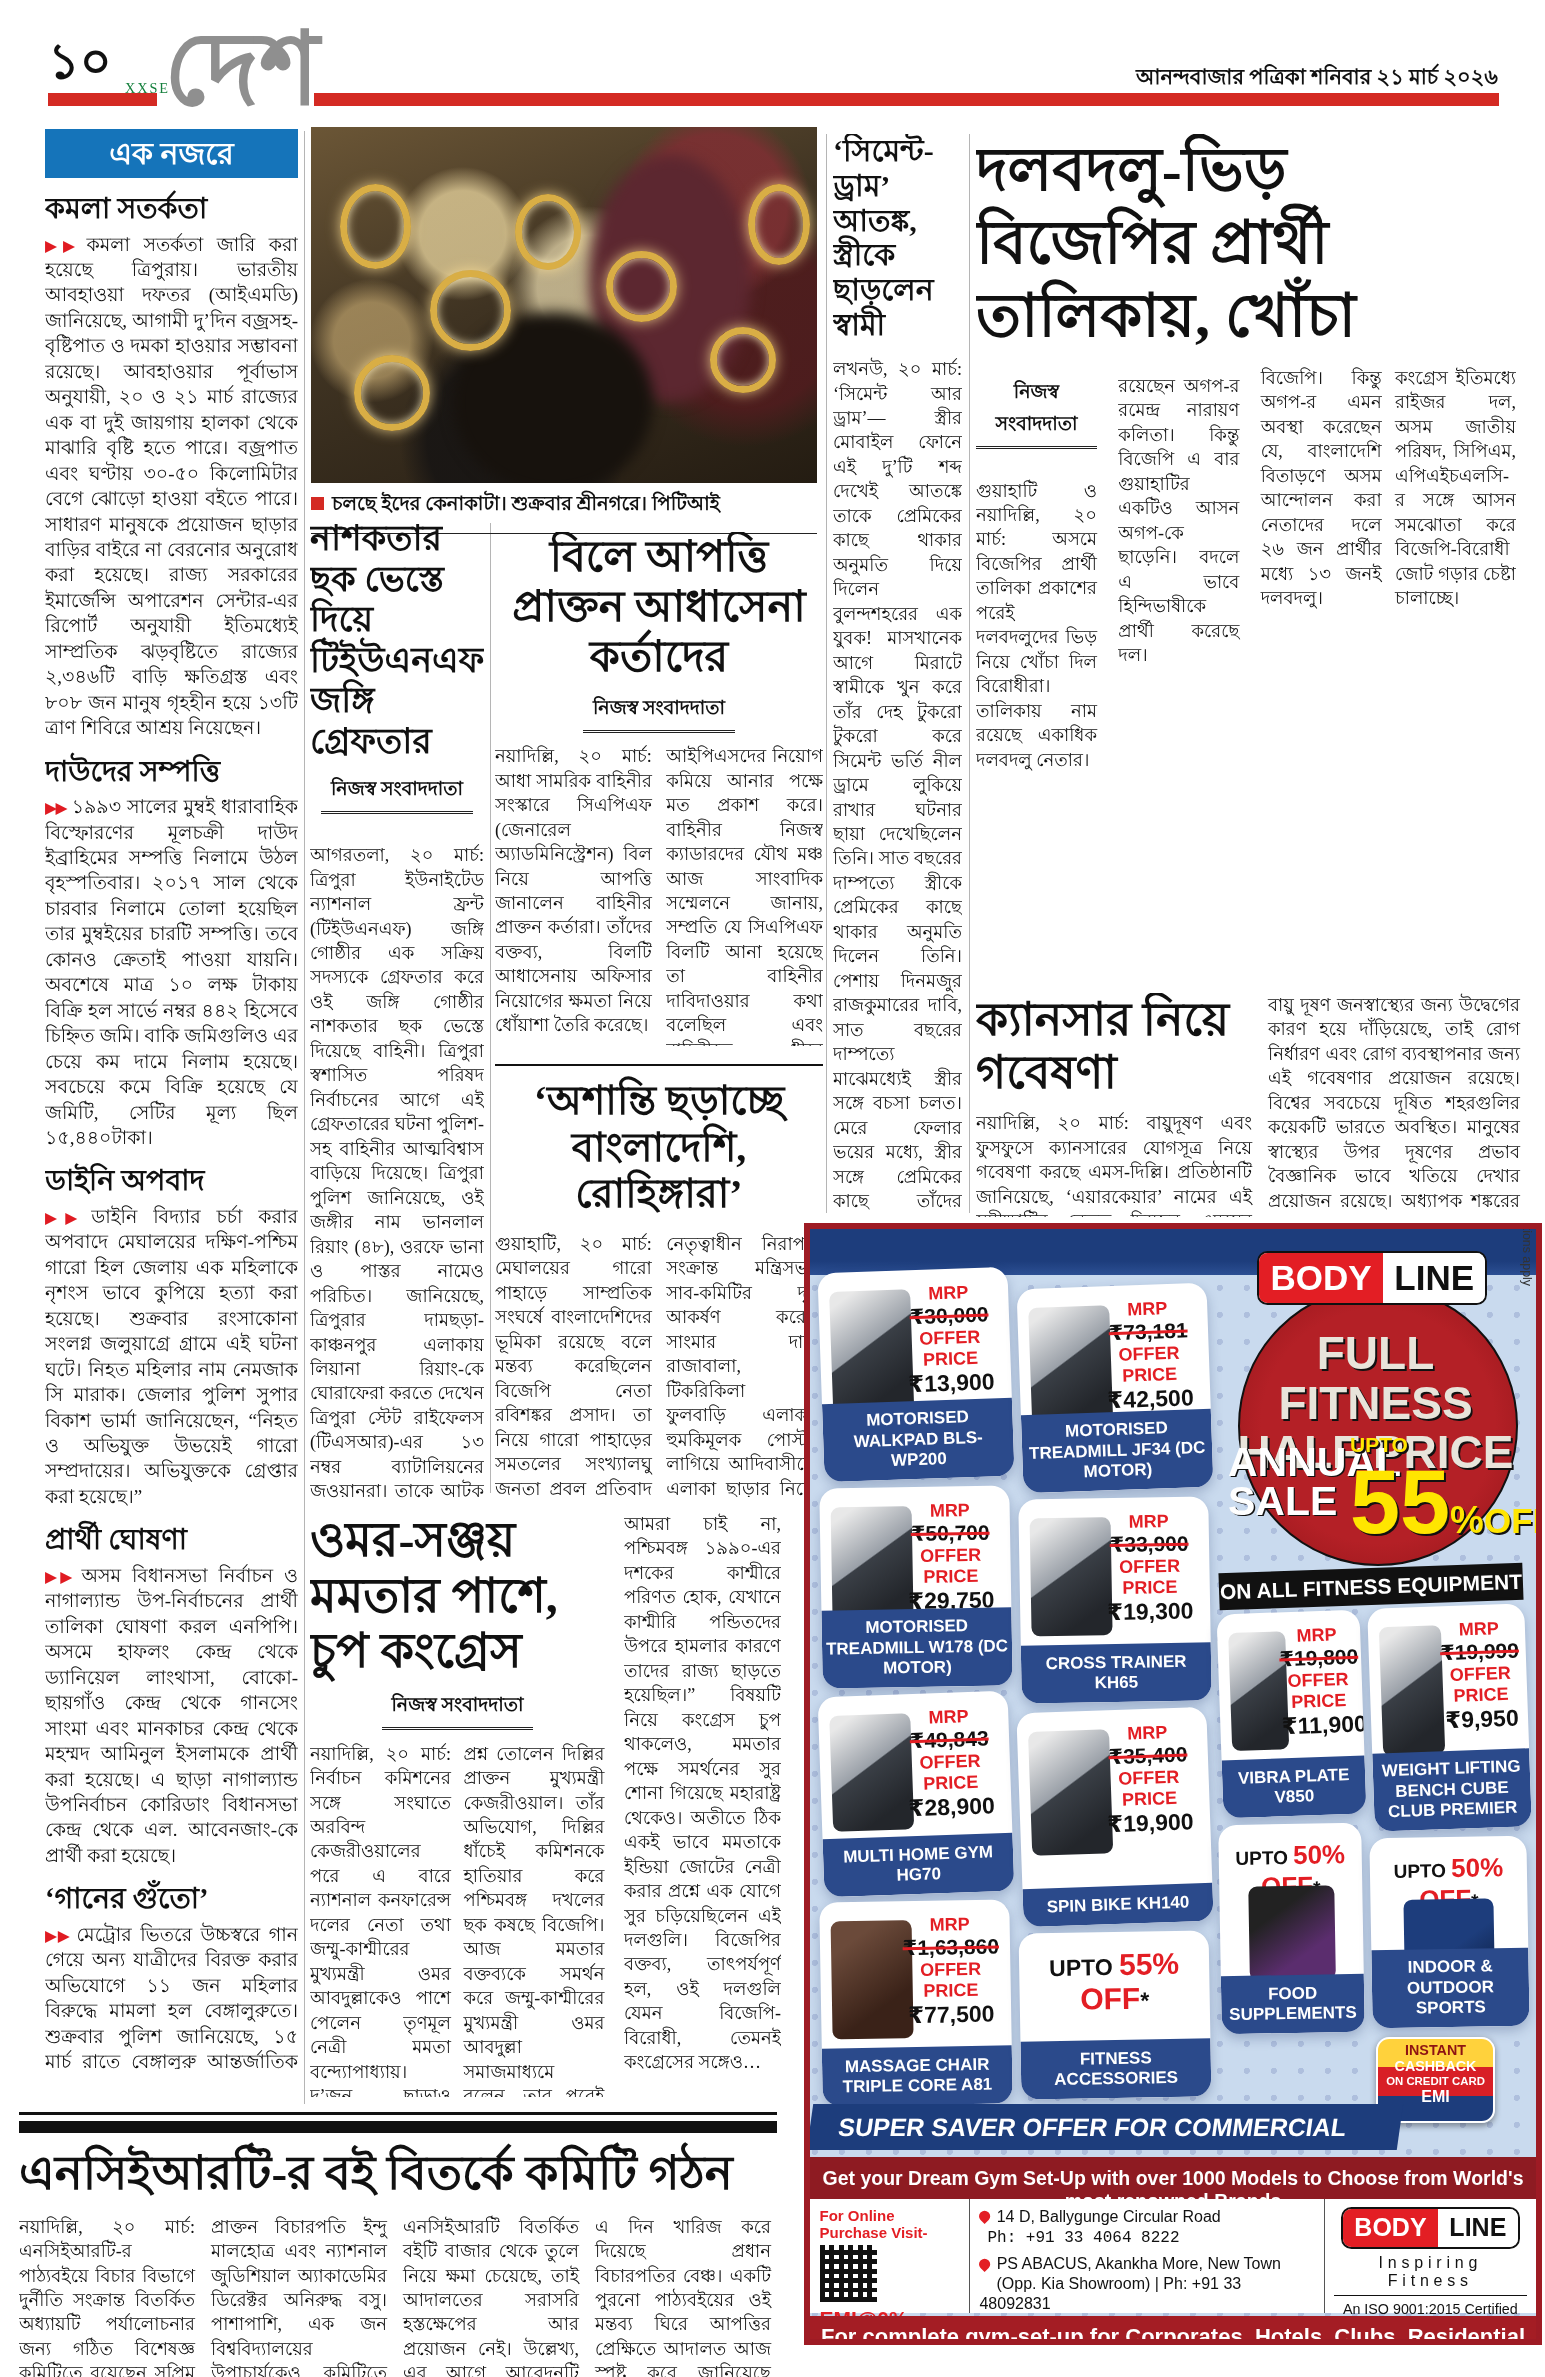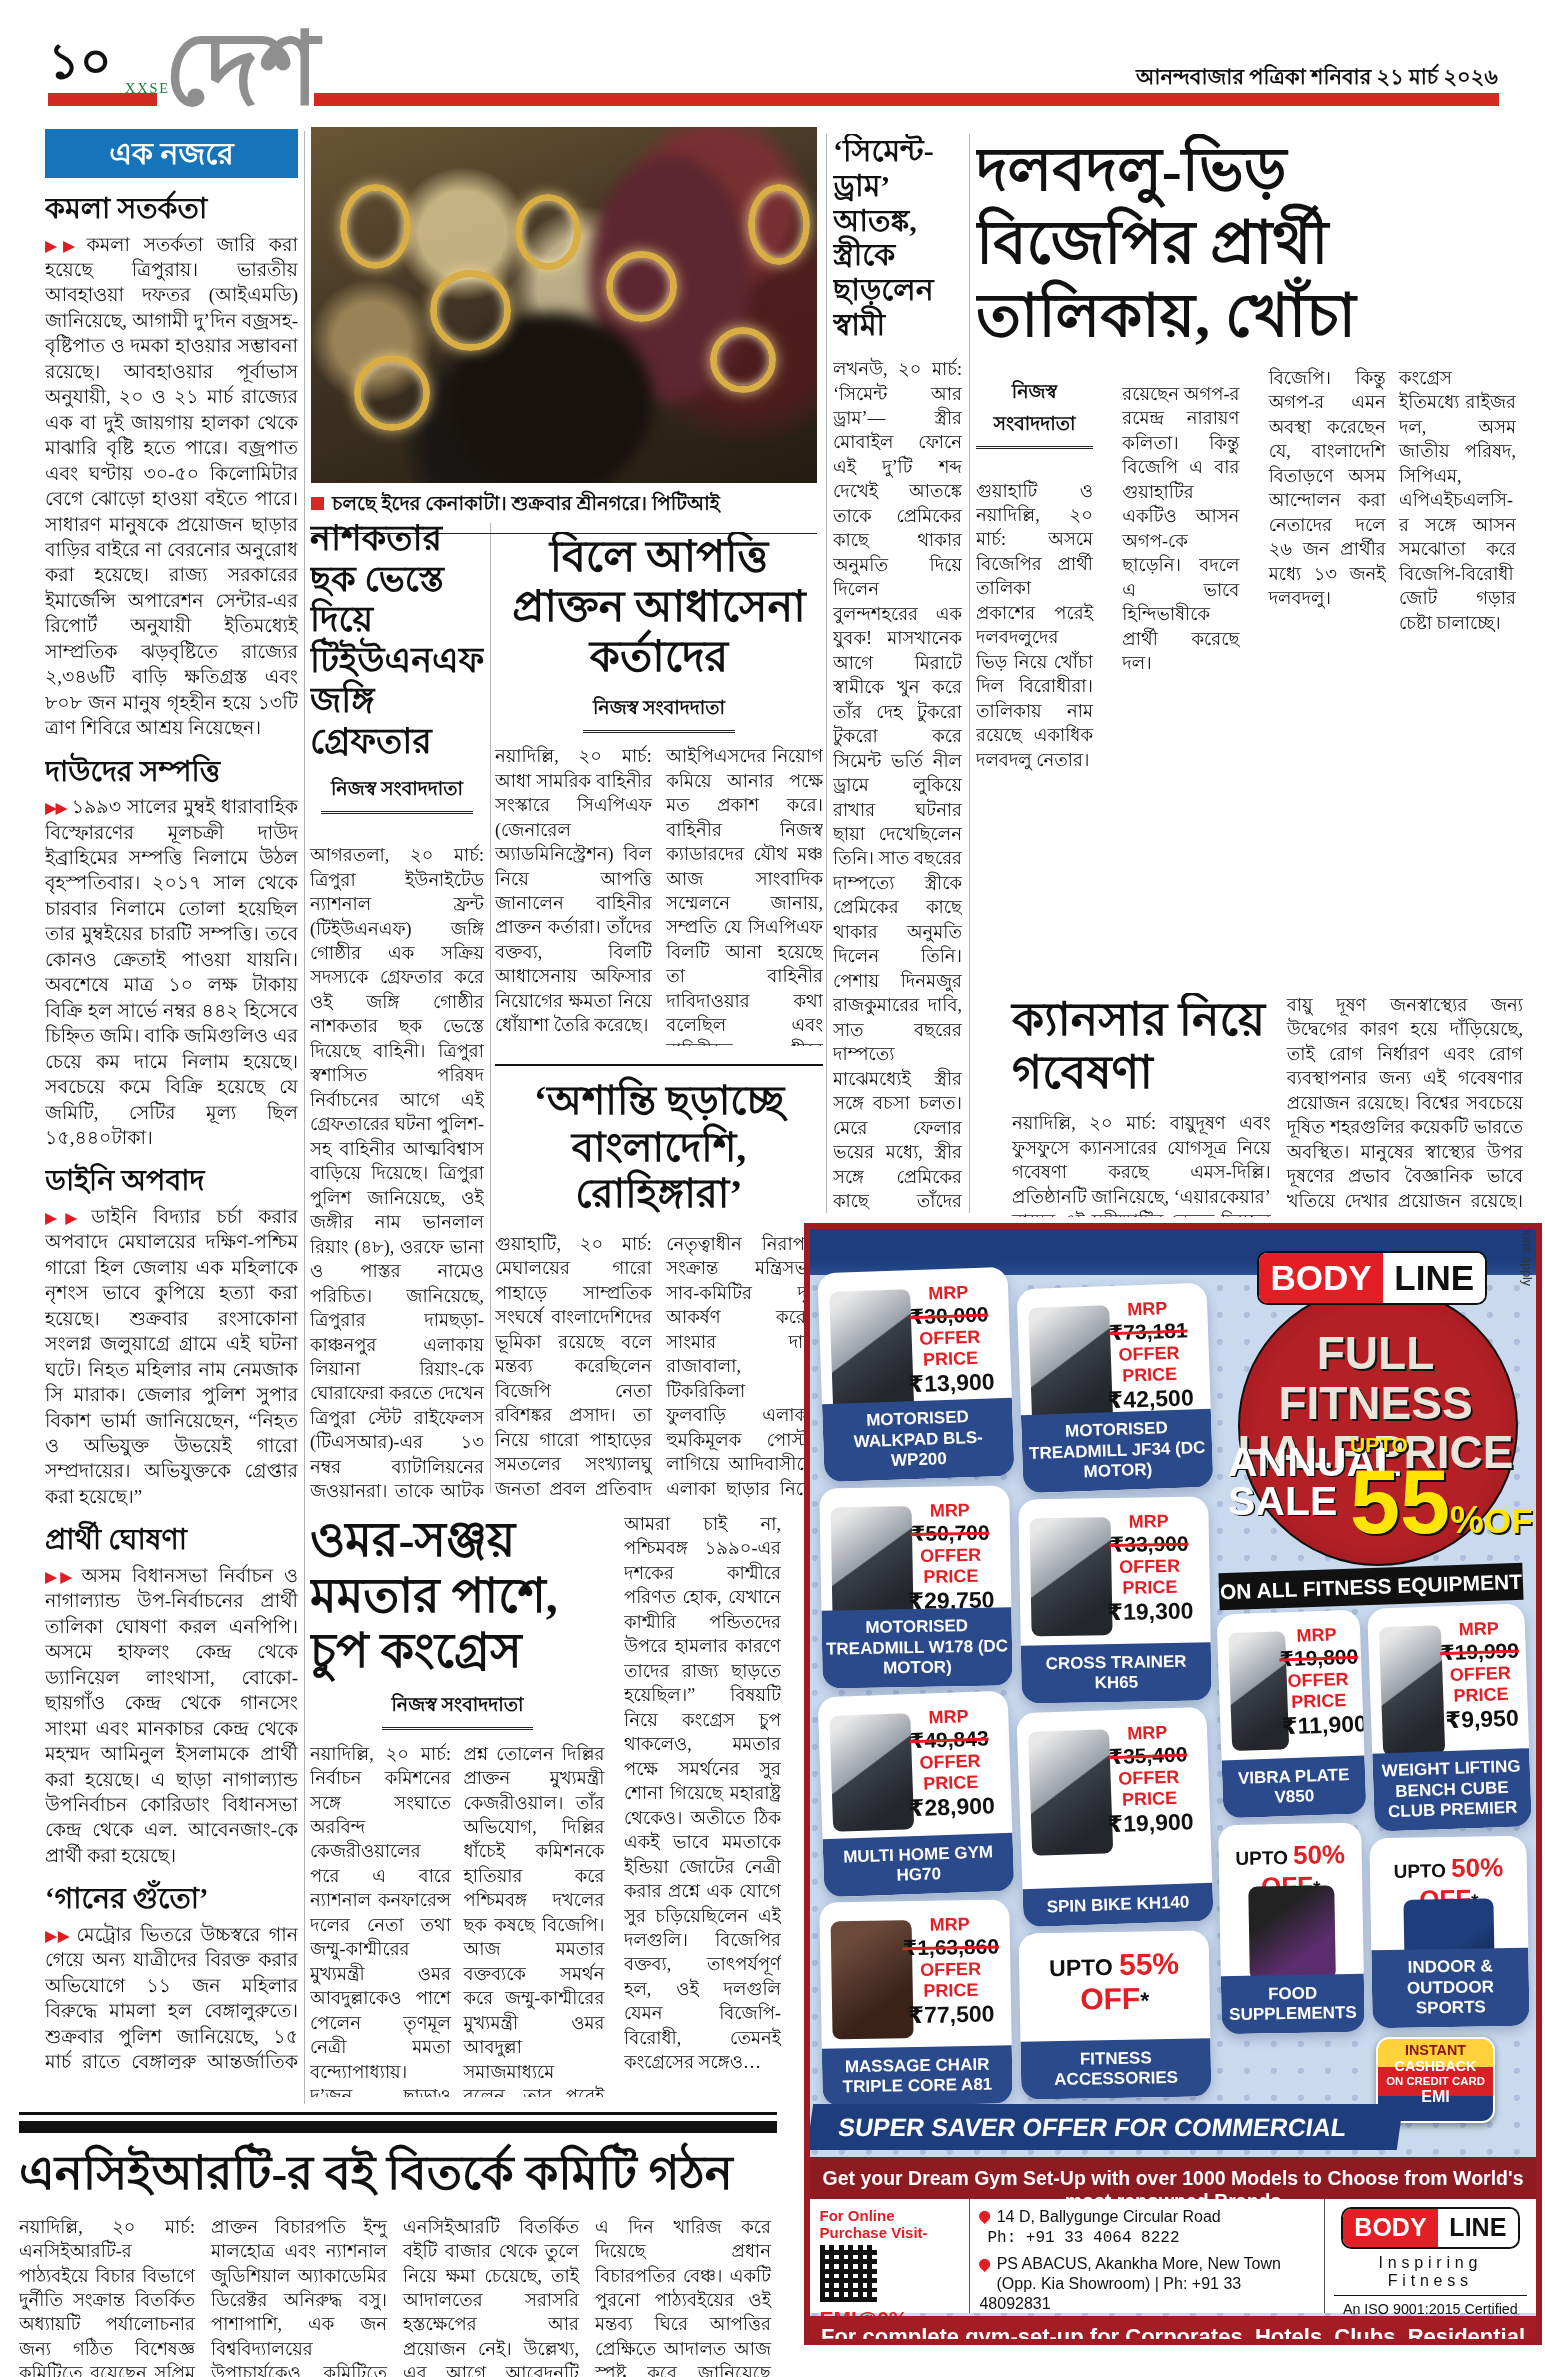--- a/index.html
+++ b/index.html
@@ -213,21 +213,21 @@
   <p class="body-t just" style="margin-top:14.3px;">লখনউ, ২০ মার্চ: ‘সিমেন্ট আর ড্রাম’— স্ত্রীর মোবাইল ফোনে এই দু’টি শব্দ দেখেই আতঙ্কে তাকে প্রেমিকের কাছে থাকার অনুমতি দিয়ে দিলেন বুলন্দশহরের এক যুবক! মাসখানেক আগে মিরাটে স্বামীকে খুন করে তাঁর দেহ টুকরো টুকরো করে সিমেন্ট ভর্তি নীল ড্রামে লুকিয়ে রাখার ঘটনার ছায়া দেখেছিলেন তিনি। সাত বছরের দাম্পত্যে স্ত্রীকে প্রেমিকের কাছে থাকার অনুমতি দিলেন তিনি। পেশায় দিনমজুর রাজকুমারের দাবি, সাত বছরের দাম্পত্যে মাঝেমধ্যেই স্ত্রীর সঙ্গে বচসা চলত। মেরে ফেলার ভয়ের মধ্যে, স্ত্রীর সঙ্গে প্রেমিকের কাছে তাঁদের মেয়েও গত বছর কিছু দিন থাকতে শুরু করে।</p>
 </div>
 
 <div class="abs" id="art-dal">
   <div class="hl">দলবদলু-ভিড় বিজেপির প্রার্থী তালিকায়, খোঁচা</div>
   <div class="colrow" style="margin-top:12.4px;gap:13.3px;">
     <div style="width:125px;">
       <div class="bwrap"><span class="byline">নিজস্ব সংবাদদাতা</span></div>
       <p class="body-t just">গুয়াহাটি ও নয়াদিল্লি, ২০ মার্চ: অসমে বিজেপির প্রার্থী তালিকা প্রকাশের পরেই দলবদলুদের ভিড় নিয়ে খোঁচা দিল বিরোধীরা। তালিকায় নাম রয়েছে একাধিক দলবদলু নেতার।</p>
     </div>
-    <p class="body-t just" style="width:125px;margin:16px;">রয়েছেন অগপ-র রমেন্দ্র নারায়ণ কলিতা। কিন্তু বিজেপি এ বার গুয়াহাটির একটিও আসন অগপ-কে ছাড়েনি। বদলে এ ভাবে হিন্দিভাষীকে প্রার্থী করেছে দল।</p>
+    <p class="body-t just" style="width:125px;margin:8px;">রয়েছেন অগপ-র রমেন্দ্র নারায়ণ কলিতা। কিন্তু বিজেপি এ বার গুয়াহাটির একটিও আসন অগপ-কে ছাড়েনি। বদলে এ ভাবে হিন্দিভাষীকে প্রার্থী করেছে দল।</p>
     <p class="body-t just" style="width:125px;margin:0;">বিজেপি। কিন্তু অগপ-র এমন অবস্থা করেছেন যে, বাংলাদেশি বিতাড়ণে অসম আন্দোলন করা নেতাদের দলে ২৬ জন প্রার্থীর মধ্যে ১৩ জনই দলবদলু।</p>
     <p class="body-t just" style="width:125px;margin:0;">কংগ্রেস ইতিমধ্যে রাইজর দল, অসম জাতীয় পরিষদ, সিপিএম, এপিএইচএলসি-র সঙ্গে আসন সমঝোতা করে বিজেপি-বিরোধী জোট গড়ার চেষ্টা চালাচ্ছে।</p>
   </div>
 </div>
 
 <div class="abs" id="art-nash">
   <div class="hl">নাশকতার ছক ভেস্তে দিয়ে টিইউএনএফ জঙ্গি গ্রেফতার</div>
   <div class="bwrap"><span class="byline">নিজস্ব সংবাদদাতা</span></div>
   <p class="body-t just">আগরতলা, ২০ মার্চ: ত্রিপুরা ইউনাইটেড ন্যাশনাল ফ্রন্ট (টিইউএনএফ) জঙ্গি গোষ্ঠীর এক সক্রিয় সদস্যকে গ্রেফতার করে ওই জঙ্গি গোষ্ঠীর নাশকতার ছক ভেস্তে দিয়েছে বাহিনী। ত্রিপুরা স্বশাসিত পরিষদ নির্বাচনের আগে এই গ্রেফতারের ঘটনা পুলিশ-সহ বাহিনীর আত্মবিশ্বাস বাড়িয়ে দিয়েছে। ত্রিপুরা পুলিশ জানিয়েছে, ওই জঙ্গীর নাম ভানলাল রিয়াং (৪৮), ওরফে ভানা ও পাস্তর নামেও পরিচিত। জানিয়েছে, ত্রিপুরার দামছড়া-কাঞ্চনপুর এলাকায় লিয়ানা রিয়াং-কে ঘোরাফেরা করতে দেখেন ত্রিপুরা স্টেট রাইফেলস (টিএসআর)-এর ১৩ নম্বর ব্যাটালিয়নের জওয়ানরা। তাকে আটক করে তারা। পরে জিজ্ঞাসাবাদ ও তল্লাশি চালিয়ে নাশকতা সংক্রান্ত একাধিক সন্দেহজনক এবং আপত্তিকর সামগ্রী উদ্ধার হয় ভানলালের কাছ থেকে। ২০২৫ সালের ১৪ অগস্ট ওই এলাকা থেকেই বিস্ফোরক সামগ্রী-সহ টিইউএনএফ-এর দুই জঙ্গি ধনঞ্জয় রিয়াং এবং সদাইনন্দ রিয়াং-কে গ্রেফতার করেছিল পুলিশ। ওই মামলাতেও ভানলাল অভিযুক্ত ছিল। তার বিরুদ্ধে ভারতীয় ন্যায় সংহিতা এবং বিস্ফোরক আইনের বিভিন্ন ধারায় মামলা রয়েছে। থানার হাতে তুলে দিয়েছে রাইফেলস। পুলিশের দাবি, তার সহযোগীরা পুলিশকে লক্ষ্য করে বোমা হামলা চালানোর পরিকল্পনা করছিল। এই হামলার উদ্দেশ্য নিরাপত্তা বাহিনীকে হত্যা করা এবং তাদের অস্ত্র ও গুলি লুট করা।</p>
 </div>
@@ -257,21 +257,21 @@
   <div class="hl" style="width:295px;">ওমর-সঞ্জয় মমতার পাশে, চুপ কংগ্রেস</div>
   <div class="bwrap" style="width:295px;"><span class="byline">নিজস্ব সংবাদদাতা</span></div>
   <div class="colrow" style="gap:12.4px;width:295px;">
     <p class="body-t just" style="width:141px;margin:0;">নয়াদিল্লি, ২০ মার্চ: নির্বাচন কমিশনের সঙ্গে সংঘাতে অরবিন্দ কেজরীওয়ালের পরে এ বারে ন্যাশনাল কনফারেন্স দলের নেতা তথা জম্মু-কাশ্মীরের মুখ্যমন্ত্রী ওমর আবদুল্লাকেও পাশে পেলেন তৃণমূল নেত্রী মমতা বন্দ্যোপাধ্যায়। দু’জন ছাড়াও পক্ষপাতের ভূমিকা নিয়ে সরব হয়েছেন শিবসেনা (ইউবিটি) নেতা সঞ্জয় রাউত। ইন্ডিয়া মঞ্চের অন্যান্য দলের সমর্থনে সুর চড়ালেন তাঁরা। আর বিজেপির অনুরোধেই মুখ্য নির্বাচন কমিশনার বিরোধী ওই দলগুলির নিশানায়। পশ্চিমবঙ্গের ভোটের পরেই রাজ্যের ভোটার তালিকায় ব্যাপক রদবদলের অভিযোগ উঠেছে।</p>
     <p class="body-t just" style="width:141px;margin:0;">প্রশ্ন তোলেন দিল্লির প্রাক্তন মুখ্যমন্ত্রী কেজরীওয়াল। তাঁর অভিযোগ, দিল্লির ধাঁচেই কমিশনকে হাতিয়ার করে পশ্চিমবঙ্গ দখলের ছক কষছে বিজেপি। আজ মমতার বক্তব্যকে সমর্থন করে জম্মু-কাশ্মীরের মুখ্যমন্ত্রী ওমর আবদুল্লা সমাজমাধ্যমে বলেন, তার পরেই কমিশনের আচরণ নিয়ে নচেৎ আপনি না জানার ভান করছেন। আবার তিনিই জিতবেন”</p>
   </div>
   <p class="body-t just abs" style="right:0;top:0;width:157px;height:580px;margin:0;overflow:hidden;">আমরা চাই না, পশ্চিমবঙ্গ ১৯৯০-এর দশকের কাশ্মীরে পরিণত হোক, যেখানে কাশ্মীরি পন্ডিতদের উপরে হামলার কারণে তাদের রাজ্য ছাড়তে হয়েছিল।” বিষয়টি নিয়ে কংগ্রেস চুপ থাকলেও, মমতার পক্ষে সমর্থনের সুর শোনা গিয়েছে মহারাষ্ট্র থেকেও। অতীতে ঠিক একই ভাবে মমতাকে ইন্ডিয়া জোটের নেত্রী করার প্রশ্নে এক যোগে সুর চড়িয়েছিলেন এই দলগুলি। বিজেপির বক্তব্য, তাৎপর্যপূর্ণ হল, ওই দলগুলি যেমন বিজেপি-বিরোধী, তেমনই কংগ্রেসের সঙ্গেও…</p>
 </div>
 
 <div class="abs" id="art-cancer">
-  <div class="colrow" style="gap:16px;margin-left:36px;">
+  <div class="colrow" style="gap:16px;">
     <div style="width:276px;">
       <div class="hl">ক্যানসার নিয়ে গবেষণা</div>
       <p class="body-t just" style="margin-top:11.4px;">নয়াদিল্লি, ২০ মার্চ: বায়ুদূষণ এবং ফুসফুসে ক্যানসারের যোগসূত্র নিয়ে গবেষণা করছে এমস-দিল্লি। প্রতিষ্ঠানটি জানিয়েছে, ‘এয়ারকেয়ার’ নামের এই সমীক্ষাটির নেতৃত্ব দিচ্ছেন এমসের রেডিয়েশন অনকোলজি বিভাগের সহকারী অধ্যাপক অভিষেক শঙ্কর। তিনি মনে করেন, যে হেতু</p>
     </div>
     <p class="body-t just" style="width:252px;margin:0;">বায়ু দূষণ জনস্বাস্থ্যের জন্য উদ্বেগের কারণ হয়ে দাঁড়িয়েছে, তাই রোগ নির্ধারণ এবং রোগ ব্যবস্থাপনার জন্য এই গবেষণার প্রয়োজন রয়েছে। বিশ্বের সবচেয়ে দূষিত শহরগুলির কয়েকটি ভারতে অবস্থিত। মানুষের স্বাস্থ্যের উপর দূষণের প্রভাব বৈজ্ঞানিক ভাবে খতিয়ে দেখার প্রয়োজন রয়েছে। অধ্যাপক শঙ্করের কথায়, “ভারতে পুরুষদের মধ্যে ফুসফুসের ক্যানসার অন্যতম সাধারণ ক্যানসার। মহিলা ও তরুণদের মধ্যে…</p>
   </div>
 </div>
 
 <div class="abs" id="art-ncert">
   <div class="rule-thin"></div>

